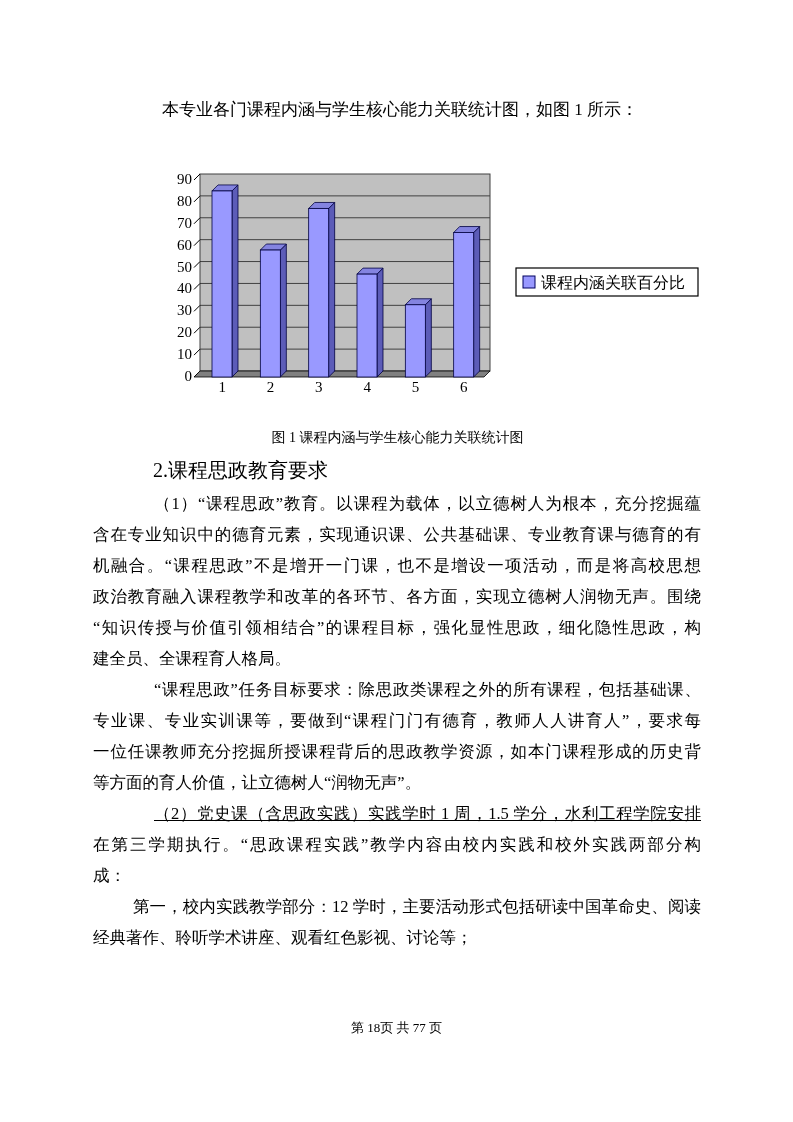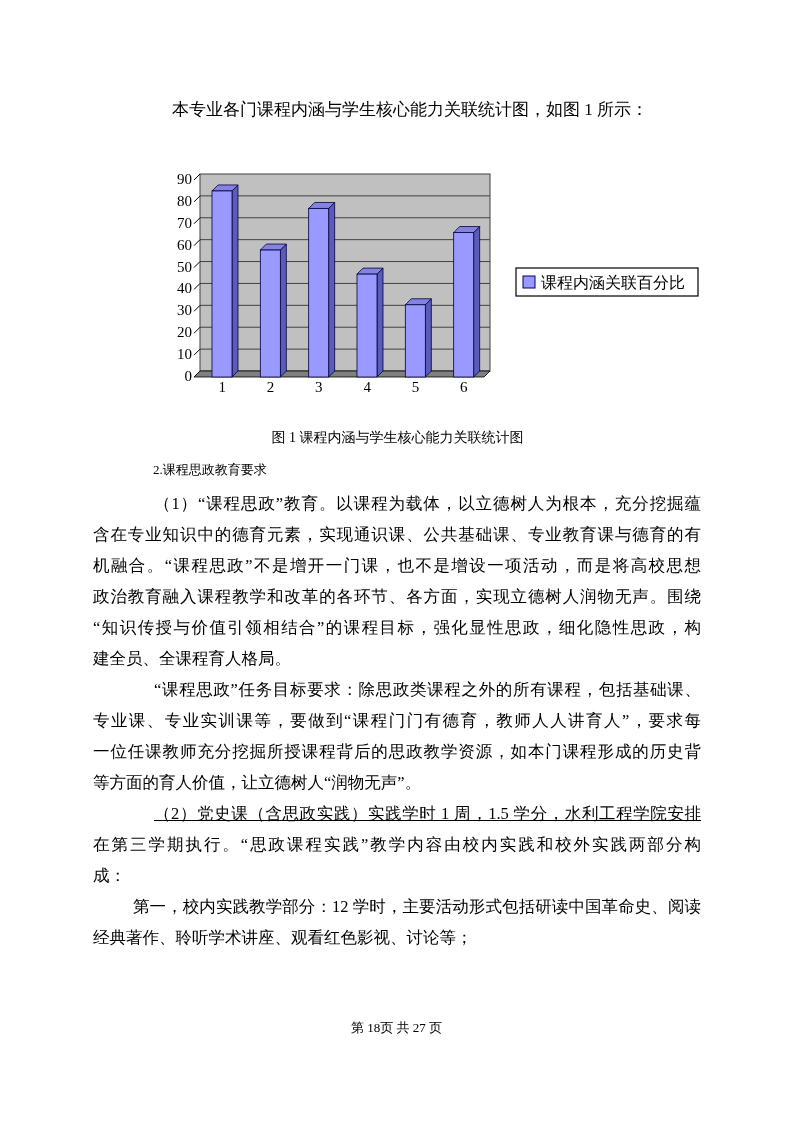--- a/index.html
+++ b/index.html
@@ -1,31 +1,31 @@
 <!DOCTYPE html>
 <html><head>
 <meta charset="utf-8">
 <style>
   html,body{margin:0;padding:0;background:#ffffff;}
   .page{
     position:relative;width:793px;height:1122px;background:#ffffff;overflow:hidden;
     font-family:"Liberation Serif","DejaVu Serif",serif;color:#000;
   }
   .title-line{
-    position:absolute;left:85px;top:96px;width:608px;
+    position:absolute;left:75px;top:96px;width:608px;
     font-size:17px;line-height:28px;text-indent:87px;
   }
   .chart{position:absolute;left:170px;top:160px;width:540px;height:245px;}
   .caption{
     position:absolute;left:1px;top:428px;width:793px;text-align:center;
     font-size:14px;line-height:20px;
   }
   .heading{
     position:absolute;left:93px;top:458px;width:608px;
-    font-size:13px;line-height:24px;text-indent:60px;
+    font-size:20px;line-height:24px;text-indent:60px;
   }
   .body-text{position:absolute;left:93px;top:488px;width:608px;}
   .line{
     height:31px;line-height:31px;font-size:16.5px;white-space:nowrap;
   }
   .just{text-align:justify;text-align-last:justify;white-space:normal;height:31px;overflow:hidden;}
   .pfooter{
     position:absolute;left:0;top:1019px;width:793px;text-align:center;
     font-size:13px;line-height:18px;
   }
@@ -115,15 +115,15 @@
       <div class="line just">专业课、专业实训课等，要做到“课程门门有德育，教师人人讲育人”，要求每</div>
       <div class="line just">一位任课教师充分挖掘所授课程背后的思政教学资源，如本门课程形成的历史背</div>
       <div class="line">等方面的育人价值，让立德树人“润物无声”。</div>
       <div class="line just" style="text-indent: 61px; text-decoration: underline;">（2）党史课（含思政实践）实践学时 1 周，1.5 学分，水利工程学院安排</div>
       <div class="line just">在第三学期执行。“思政课程实践”教学内容由校内实践和校外实践两部分构</div>
       <div class="line">成：</div>
       <div class="line just" style="text-indent: 40px;">第一，校内实践教学部分：12 学时，主要活动形式包括研读中国革命史、阅读</div>
       <div class="line">经典著作、聆听学术讲座、观看红色影视、讨论等；</div>
     </div>
 
-  <div class="pfooter">第 18页 共 27 页</div>
+  <div class="pfooter">第 18页 共 77 页</div>
 
 </div>
 
 </body></html>

